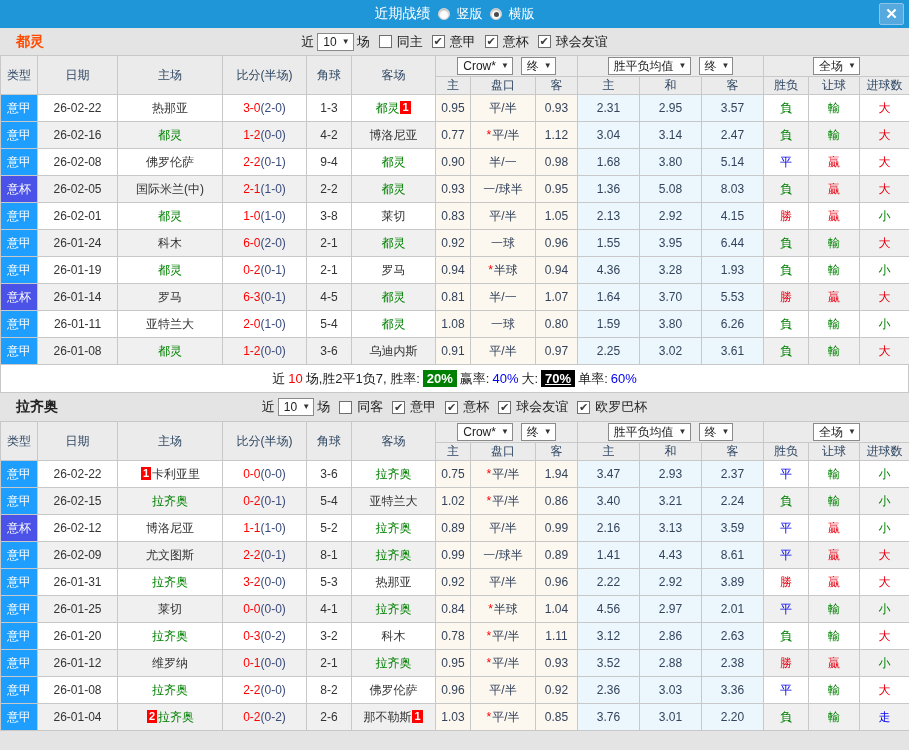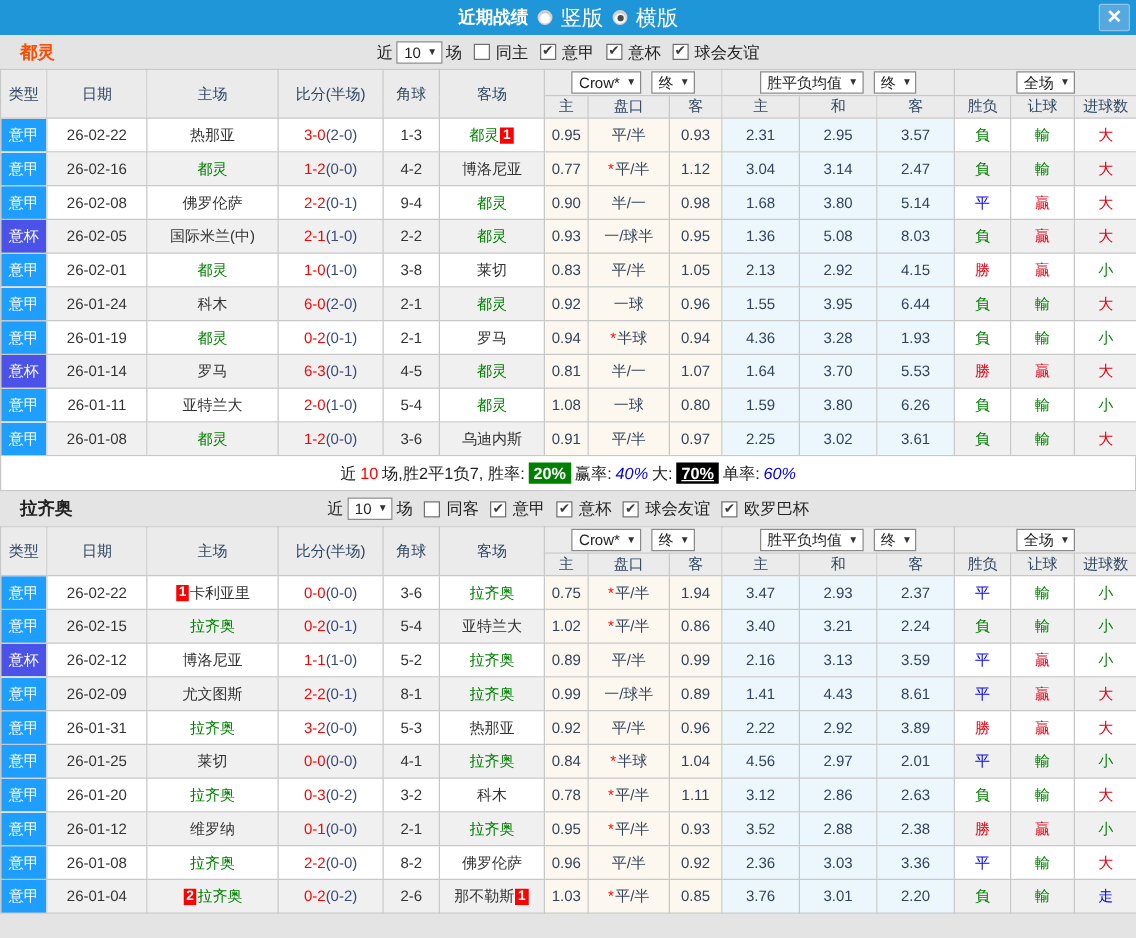--- a/index.html
+++ b/index.html
@@ -8,31 +8,31 @@
     width:909px; height:750px; overflow:hidden;
     background:#E4E4E4;
     font-family:"Liberation Sans", sans-serif;
     font-size:12px; color:#333;
   }
   
   .titlebar{
     height:28px; background:#1E96D8; position:relative;
     display:flex; align-items:center; justify-content:center; gap:7px; color:#fff;
   }
-  .titlebar .title{ font-weight:bold; font-size:14px; }
+  .titlebar .title{ font-weight:normal; font-size:14px; }
   .radio{
     width:12px; height:12px; border-radius:50%; background:#fff;
     border:1px solid #cfcfcf; display:inline-block; position:relative;
     box-shadow:inset 0 1px 2px rgba(0,0,0,.35);
   }
   .radio.checked::after{
     content:""; position:absolute; left:3px; top:3px;
     width:5px; height:5px; border-radius:50%; background:#4a4a4a;
   }
-  .radio-label{ font-size:17px; }
+  .radio-label{ font-size:13px; }
   .close-btn{
     position:absolute; right:5px; top:3px; width:25px; height:22px;
     background:#55A9DF; border:1px solid #8CC4EA; border-radius:2px;
     color:#fff; font-weight:bold; font-size:15px; line-height:20px;
     text-align:center; cursor:pointer;
   }
   
   .filter-row{
     height:27px; position:relative; display:flex; align-items:center;
     font-size:13px; color:#222;
@@ -76,21 +76,21 @@
   .score-ht{ color:#3A4A7A; }
   .star{ color:#FF0000; margin-right:1px; }
   .dd-wrap{ display:flex; align-items:center; justify-content:center; gap:8px; }
   
   .summary{
     height:28px; background:#fff; border:1px solid #C8C8C8; border-top:none;
     display:flex; align-items:center; justify-content:center; gap:3px;
     font-size:13px; color:#222;
   }
   .red-num{ color:#FF0000; }
-  .rate-blue{ color:#0000EE;font-style:italic; }
+  .rate-blue{ color:#0000EE; }
   .pct-badge{ color:#fff; font-weight:bold; padding:0 4px; font-size:13px; line-height:17px; }
   .pct-badge.green{ background:#008000; }
   .pct-badge.red{ background:#000000;text-decoration:underline; }
 </style>
 </head>
 <body>
 
 <div class="titlebar">
   <span class="title">近期战绩</span>
   <span class="radio"></span>

